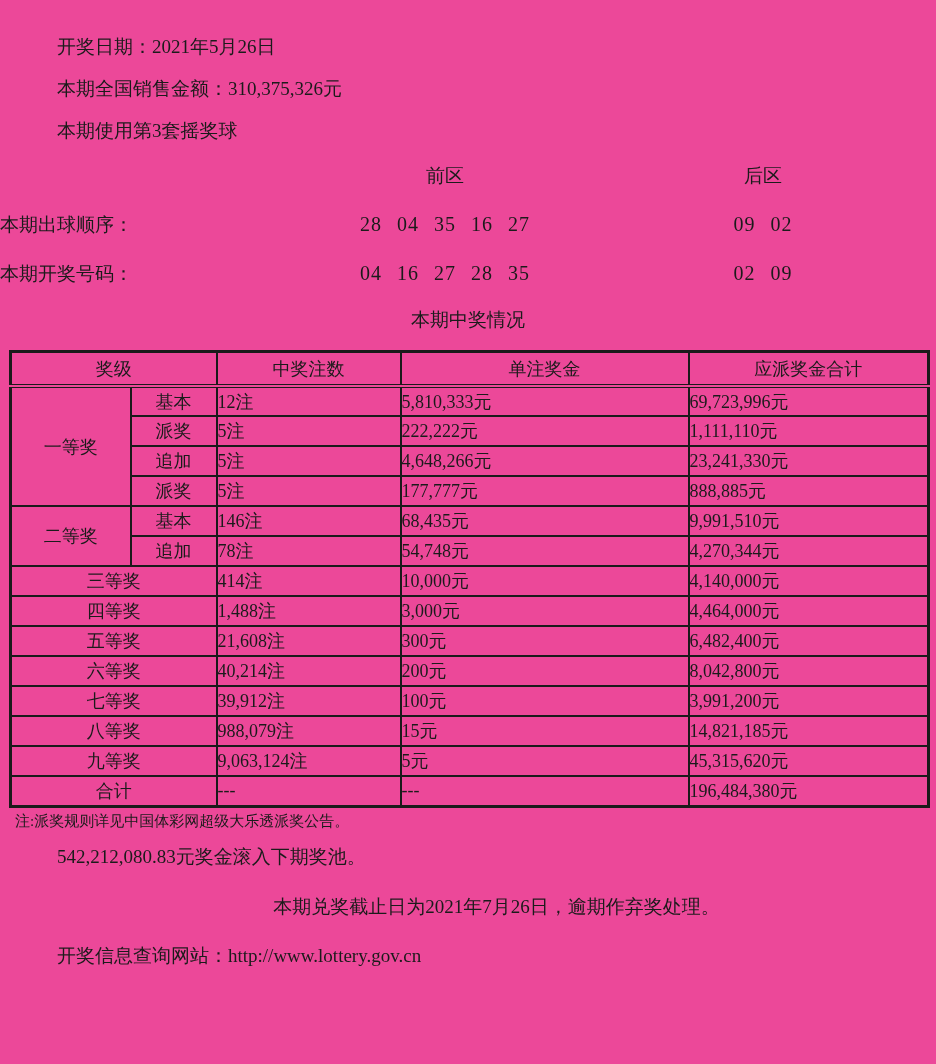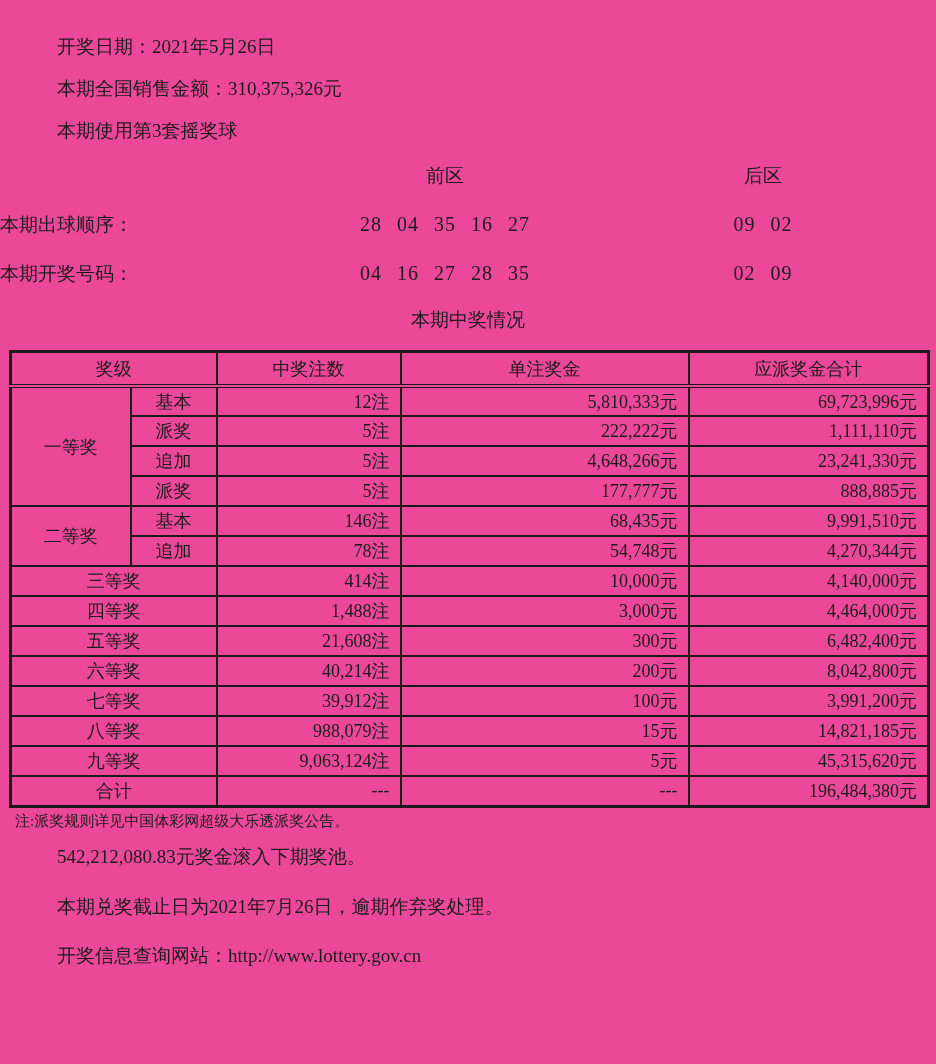--- a/index.html
+++ b/index.html
@@ -43,40 +43,40 @@
     border: 2px solid #1a1a1a;
     font-size: 18px;
     font-weight: normal;
     padding: 0;
     overflow: hidden;
     white-space: nowrap;
   }
   table.prize thead th { height: 31px; border-bottom: 4px double #1a1a1a; text-align: center; }
   table.prize tbody tr { height: 30px; }
   .c-center { text-align: center; }
-  .c-num { text-align: right; padding-right: 10px !important; }
+  .c-num { padding-right: 10px !important; }
   .note {
     margin: 5px 4px 0 15px;
     font-size: 15px;
     line-height: 17px;
   }
   .para-wrap {
     margin: 7px 15px 0 15px;
     font-size: 19px;
     line-height: 36px;
     text-indent: 45px;
     text-align: justify;
   }
   .para {
     margin: 0 0 0 57px;
     font-size: 19px;
     line-height: 21px;
   }
   .para-rollover { margin-top: 16px; }
-  .para-deadline { margin-top: 29px; }
+  .para-deadline { margin-top: 29px; text-align: center; }
   .para-website  { margin-top: 28px; }
 </style>
 </head>
 <body>
 
 <div class="page">
 
   <div class="info">
     <p>开奖日期：2021年5月26日</p>
     <p>本期全国销售金额：310,375,326元</p>

